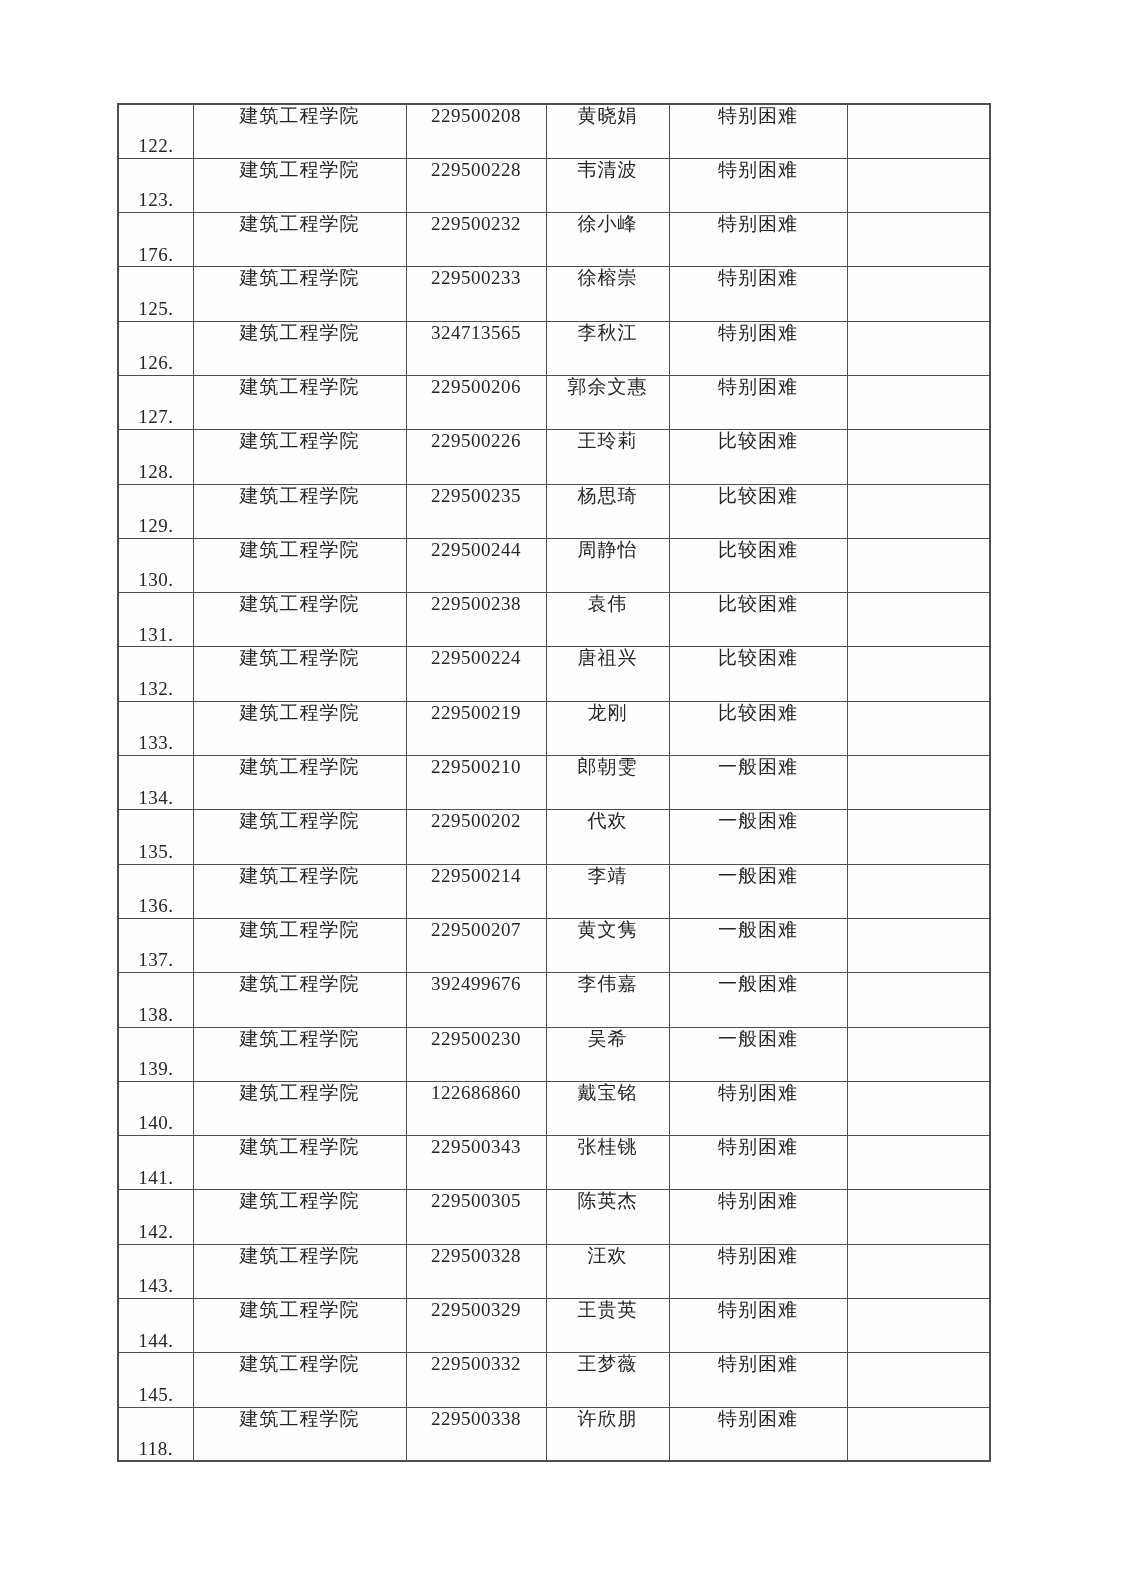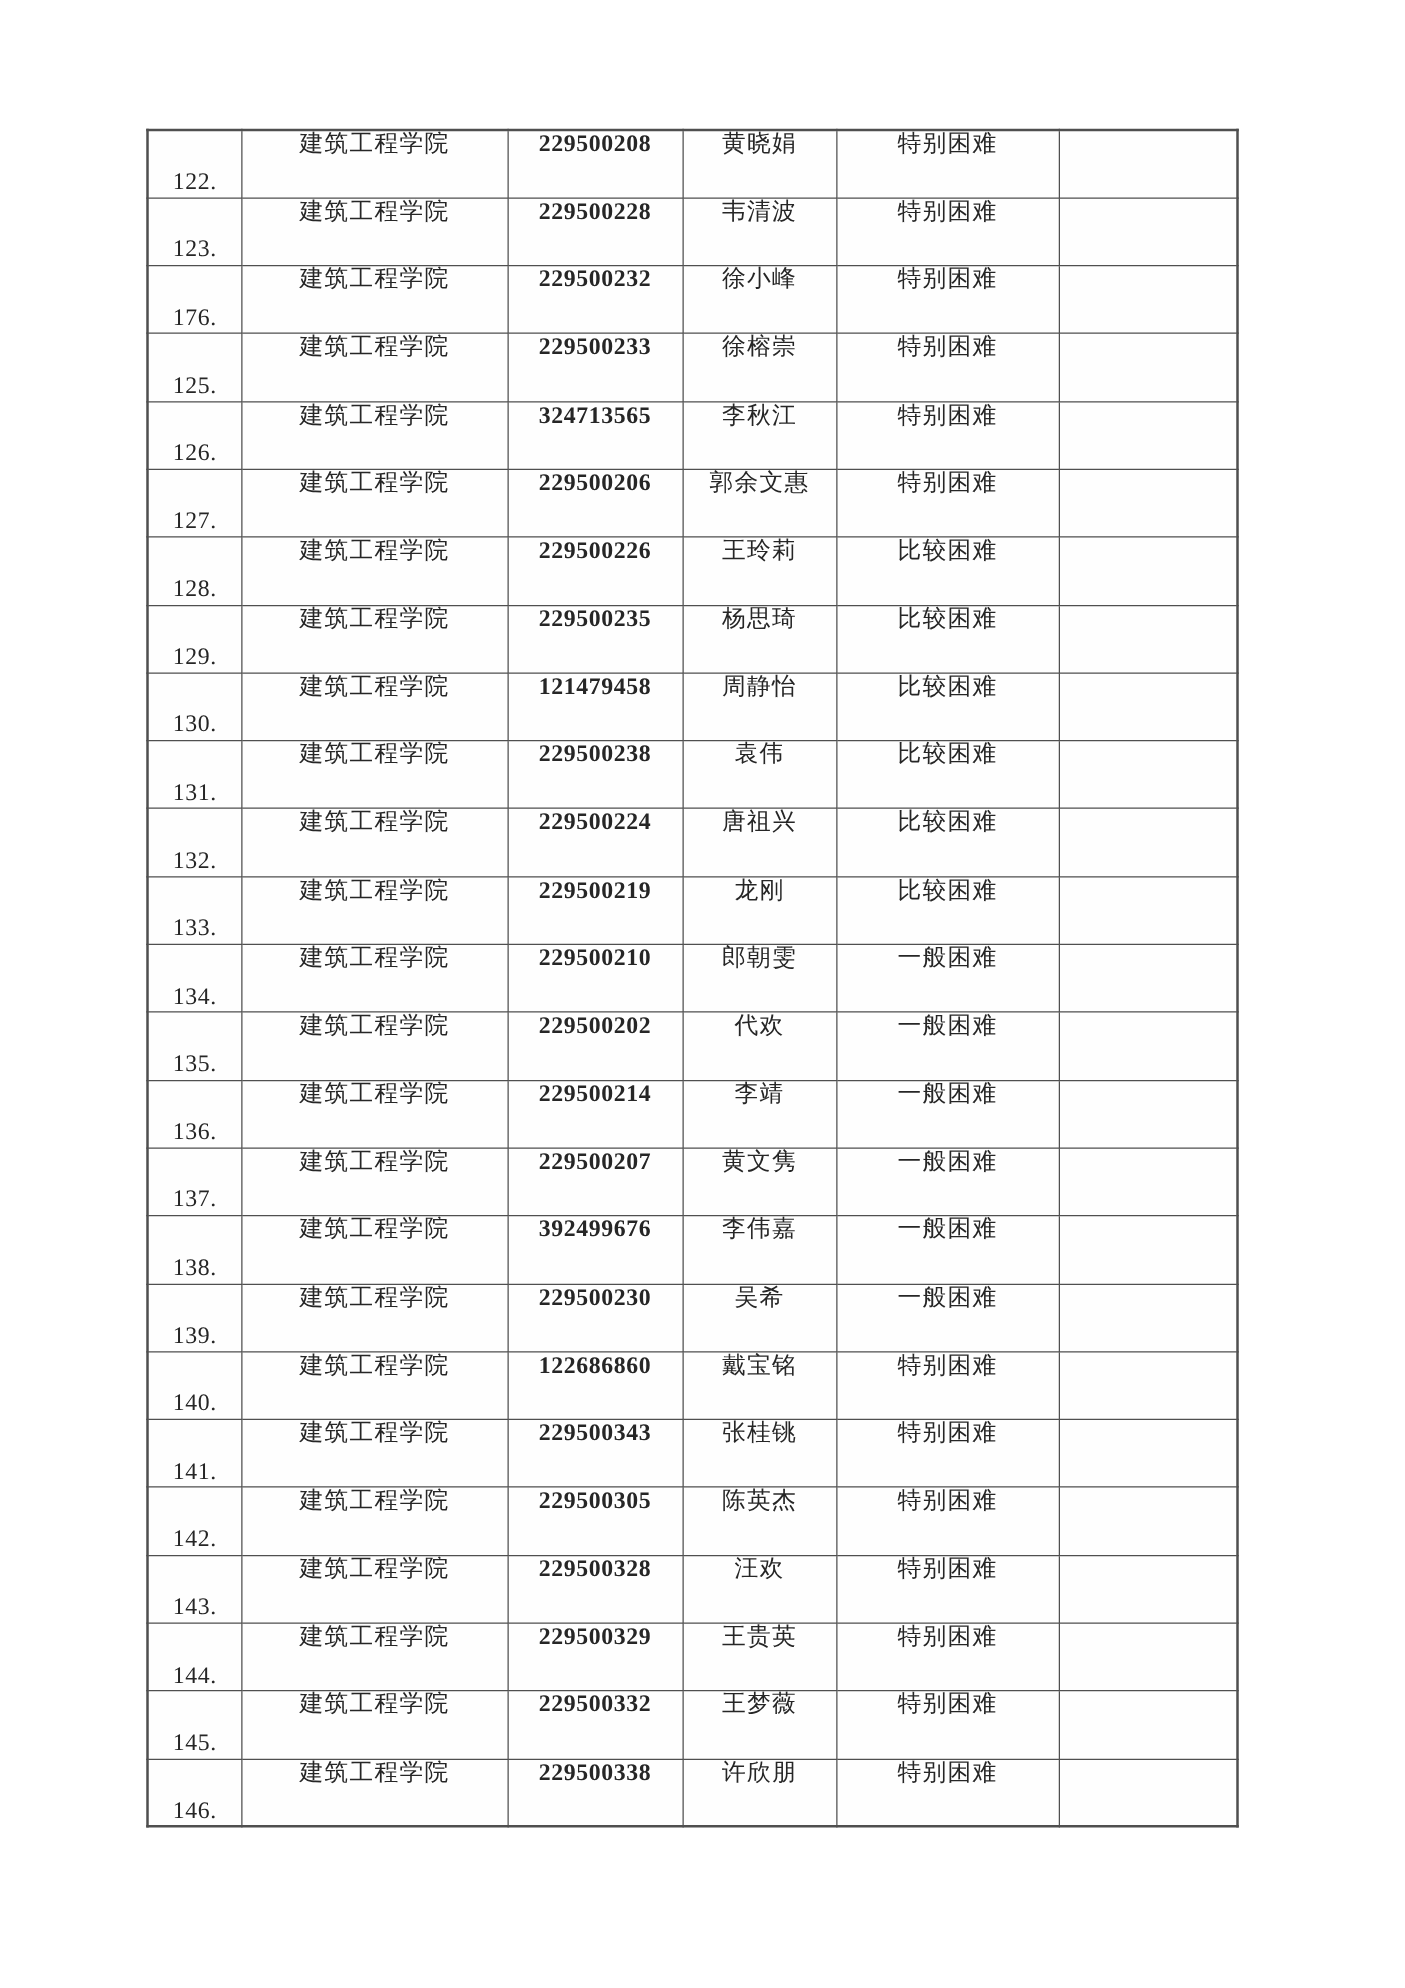--- a/index.html
+++ b/index.html
@@ -51,21 +51,20 @@
   td.cell-name,
   td.cell-difficulty {
     vertical-align: top;
     padding-top: 6px;
     letter-spacing: 1px;
   }
   td.cell-id {
     vertical-align: top;
     padding-top: 6px;
     letter-spacing: 0.5px;
-    font-weight: bold;
   }
   td.cell-remark {
     vertical-align: top;
   }
   
   col.col-index      { width: 75px;  }
   col.col-college    { width: 213px; }
   col.col-id         { width: 140px; }
   col.col-name       { width: 123px; }
   col.col-difficulty { width: 178px; }
@@ -145,21 +144,21 @@
           <td class="cell-index">129.</td>
           <td class="cell-college">建筑工程学院</td>
           <td class="cell-id">229500235</td>
           <td class="cell-name">杨思琦</td>
           <td class="cell-difficulty">比较困难</td>
           <td class="cell-remark"></td>
         </tr>
         <tr>
           <td class="cell-index">130.</td>
           <td class="cell-college">建筑工程学院</td>
-          <td class="cell-id">121479458</td>
+          <td class="cell-id">229500244</td>
           <td class="cell-name">周静怡</td>
           <td class="cell-difficulty">比较困难</td>
           <td class="cell-remark"></td>
         </tr>
         <tr>
           <td class="cell-index">131.</td>
           <td class="cell-college">建筑工程学院</td>
           <td class="cell-id">229500238</td>
           <td class="cell-name">袁伟</td>
           <td class="cell-difficulty">比较困难</td>
@@ -271,21 +270,21 @@
         </tr>
         <tr>
           <td class="cell-index">145.</td>
           <td class="cell-college">建筑工程学院</td>
           <td class="cell-id">229500332</td>
           <td class="cell-name">王梦薇</td>
           <td class="cell-difficulty">特别困难</td>
           <td class="cell-remark"></td>
         </tr>
         <tr>
-          <td class="cell-index">146.</td>
+          <td class="cell-index">118.</td>
           <td class="cell-college">建筑工程学院</td>
           <td class="cell-id">229500338</td>
           <td class="cell-name">许欣朋</td>
           <td class="cell-difficulty">特别困难</td>
           <td class="cell-remark"></td>
         </tr>
       </tbody>
   </table>
 </div>
 

